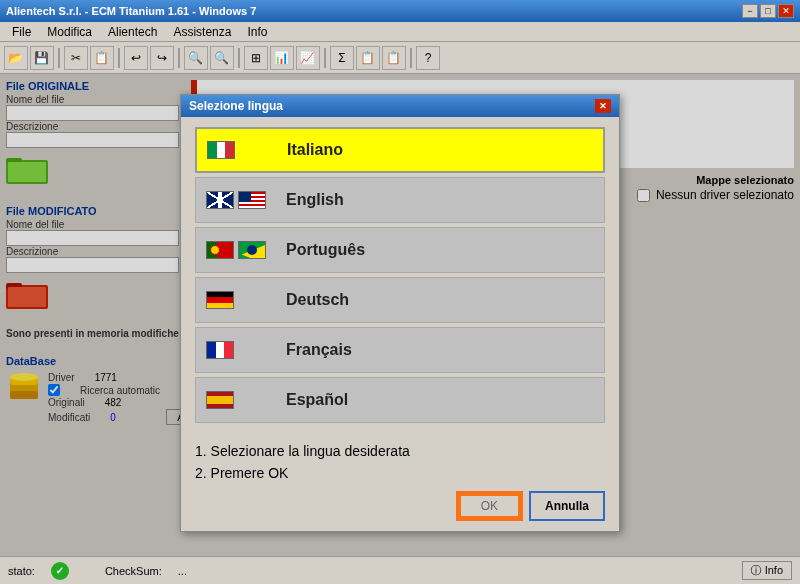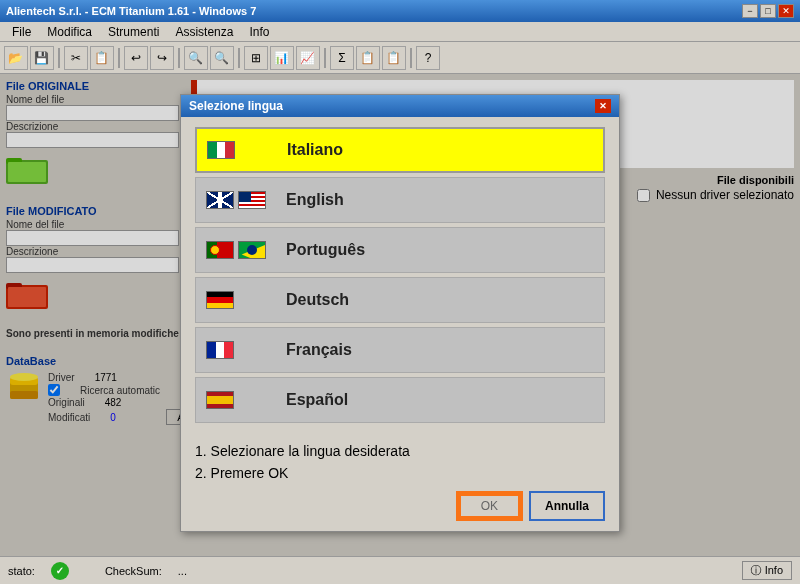--- a/index.html
+++ b/index.html
@@ -479,21 +479,21 @@
   <div class="title-bar-buttons">
     <button class="title-btn">−</button>
     <button class="title-btn">□</button>
     <button class="title-btn" style="background:#cc2200;color:white;">✕</button>
   </div>
 </div>
 
 <div class="menu-bar">
   <span class="menu-item">File</span>
   <span class="menu-item">Modifica</span>
-  <span class="menu-item">Strumenti</span>
+  <span class="menu-item">Alientech</span>
   <span class="menu-item">Assistenza</span>
   <span class="menu-item">Info</span>
 </div>
 
 <div class="toolbar">
   <button class="tool-btn">📂</button>
   <button class="tool-btn">💾</button>
   <div class="tool-separator"></div>
   <button class="tool-btn">✂</button>
   <button class="tool-btn">📋</button>
@@ -591,21 +591,21 @@
     </div>
 
     <div class="right-panel" style="z-index:1;">
 
       <div style="height:88px; background:white; display:flex; align-items:center; justify-content:center; position:relative; margin-bottom:6px;">
         <div class="logo-red-stripe"></div>
         <span class="ecm-text">ECM</span>
       </div>
 
       <div style="display:flex; justify-content:flex-end; align-items:center; gap:8px;">
-        <span style="font-size:11px; font-weight:bold;">File disponibili</span>
+        <span style="font-size:11px; font-weight:bold;">Mappe selezionato</span>
       </div>
       <div style="display:flex; justify-content:flex-end; align-items:center; gap:6px; margin-top:2px;">
         <input type="checkbox" style="">
         <span style="font-size:12px;">Nessun driver selezionato</span>
       </div>
     </div>
   </div>
 
   <div class="modal-overlay">
 

